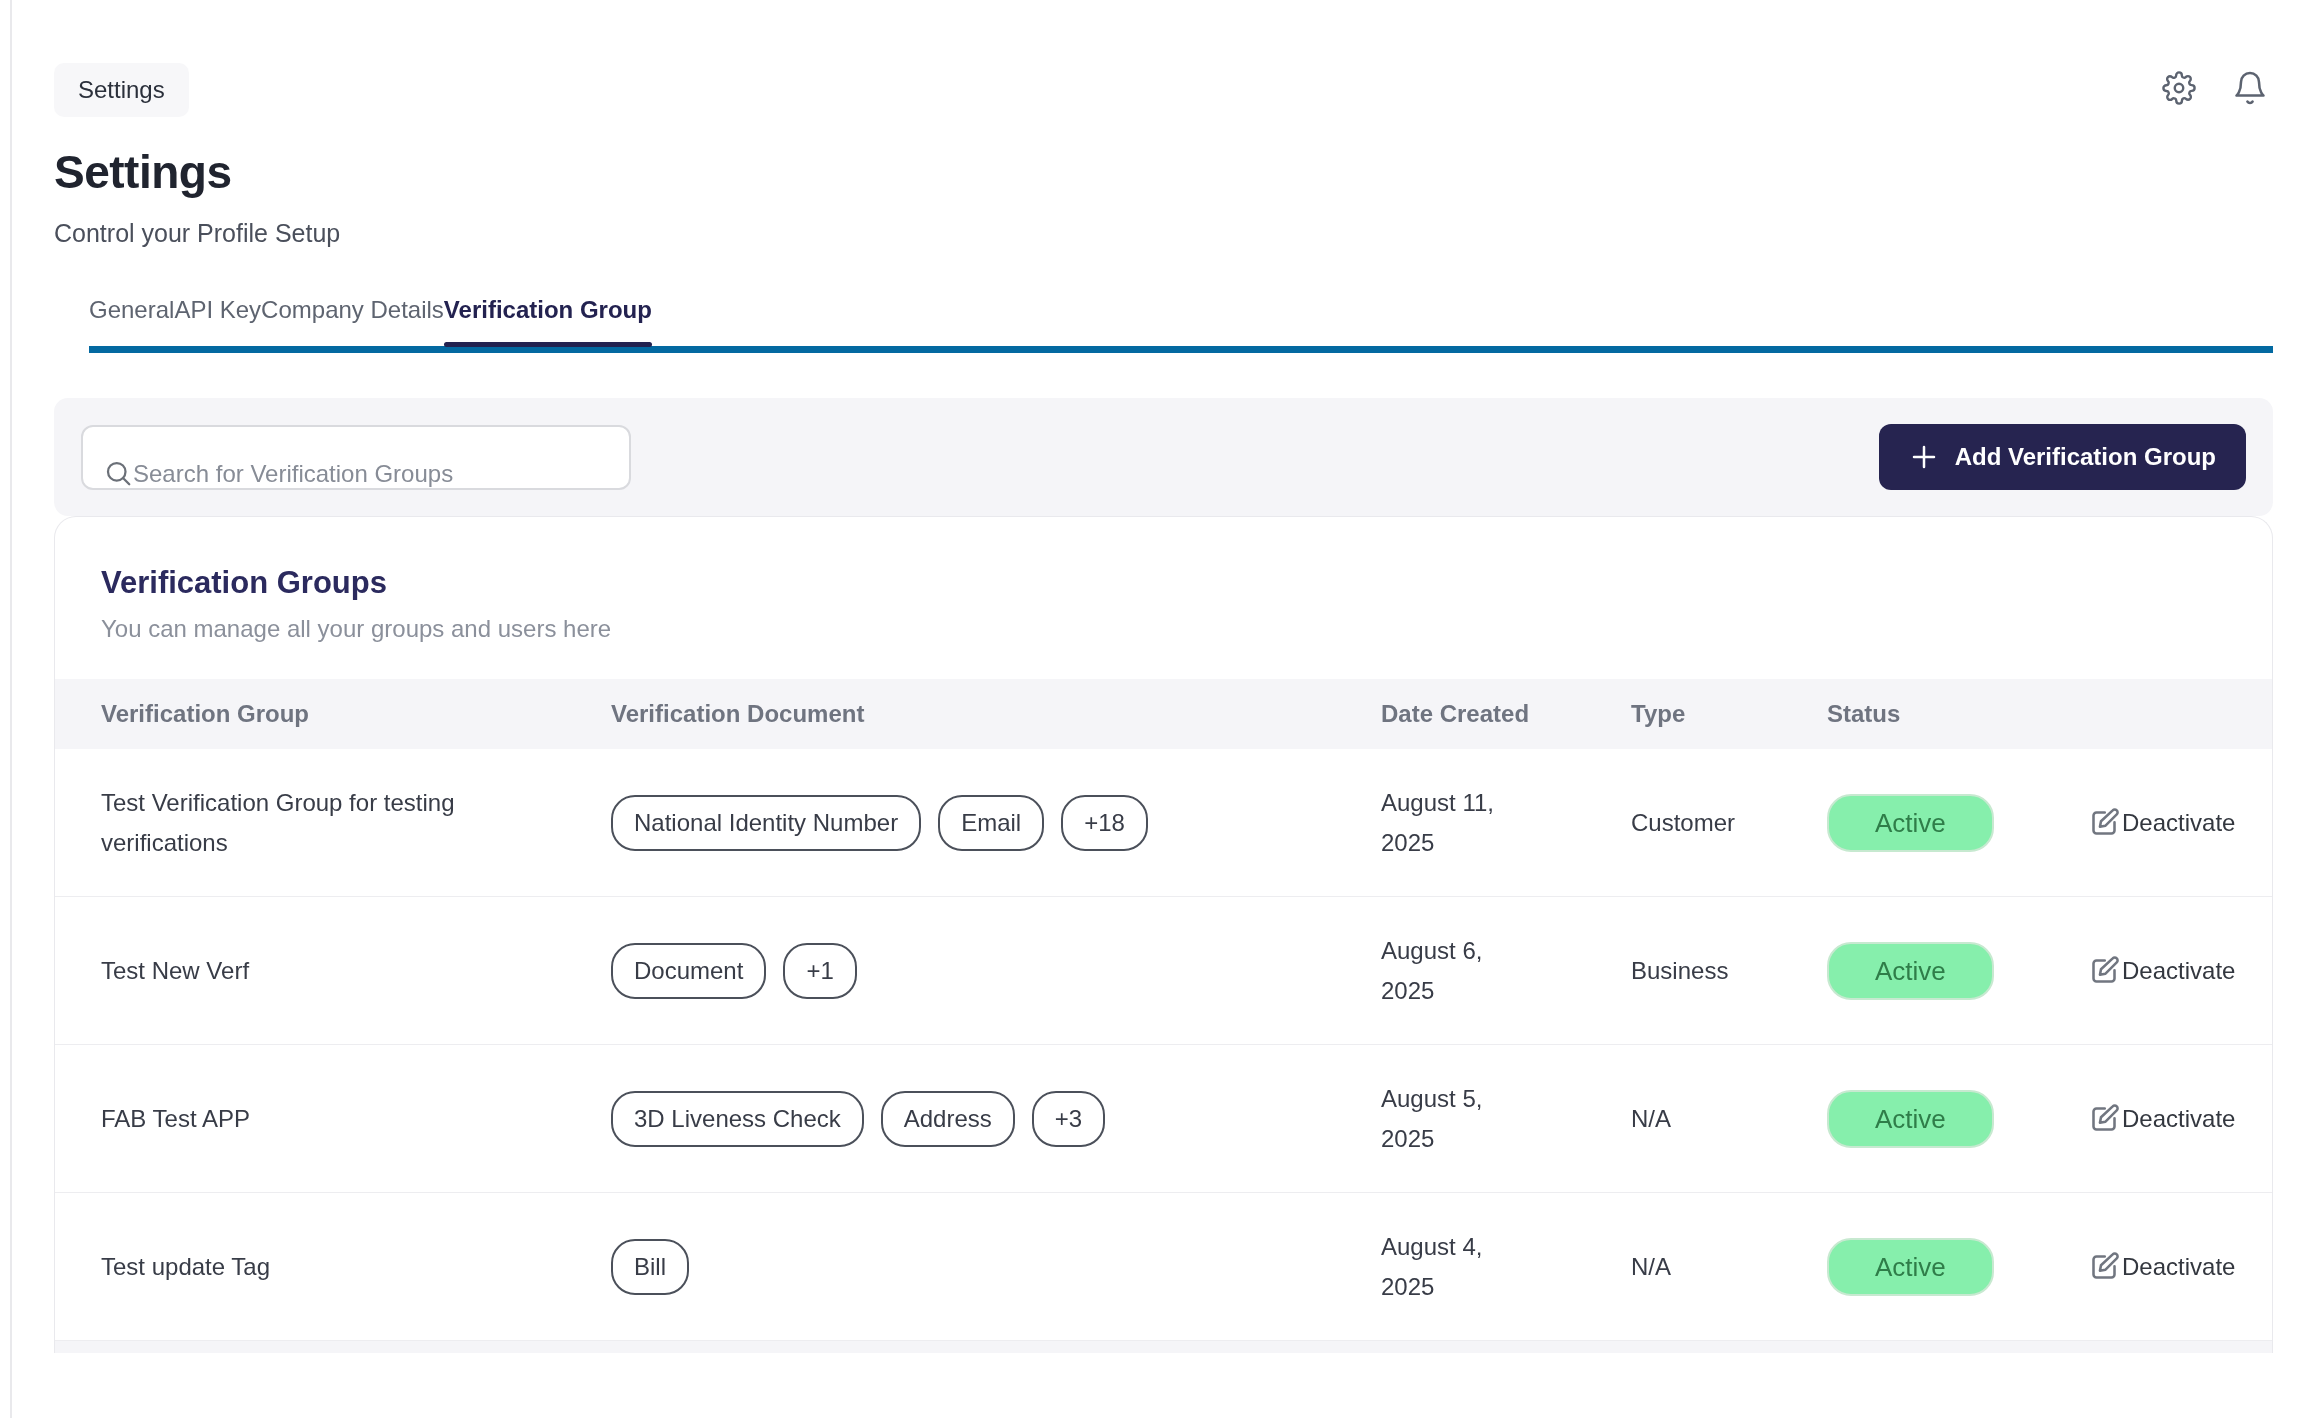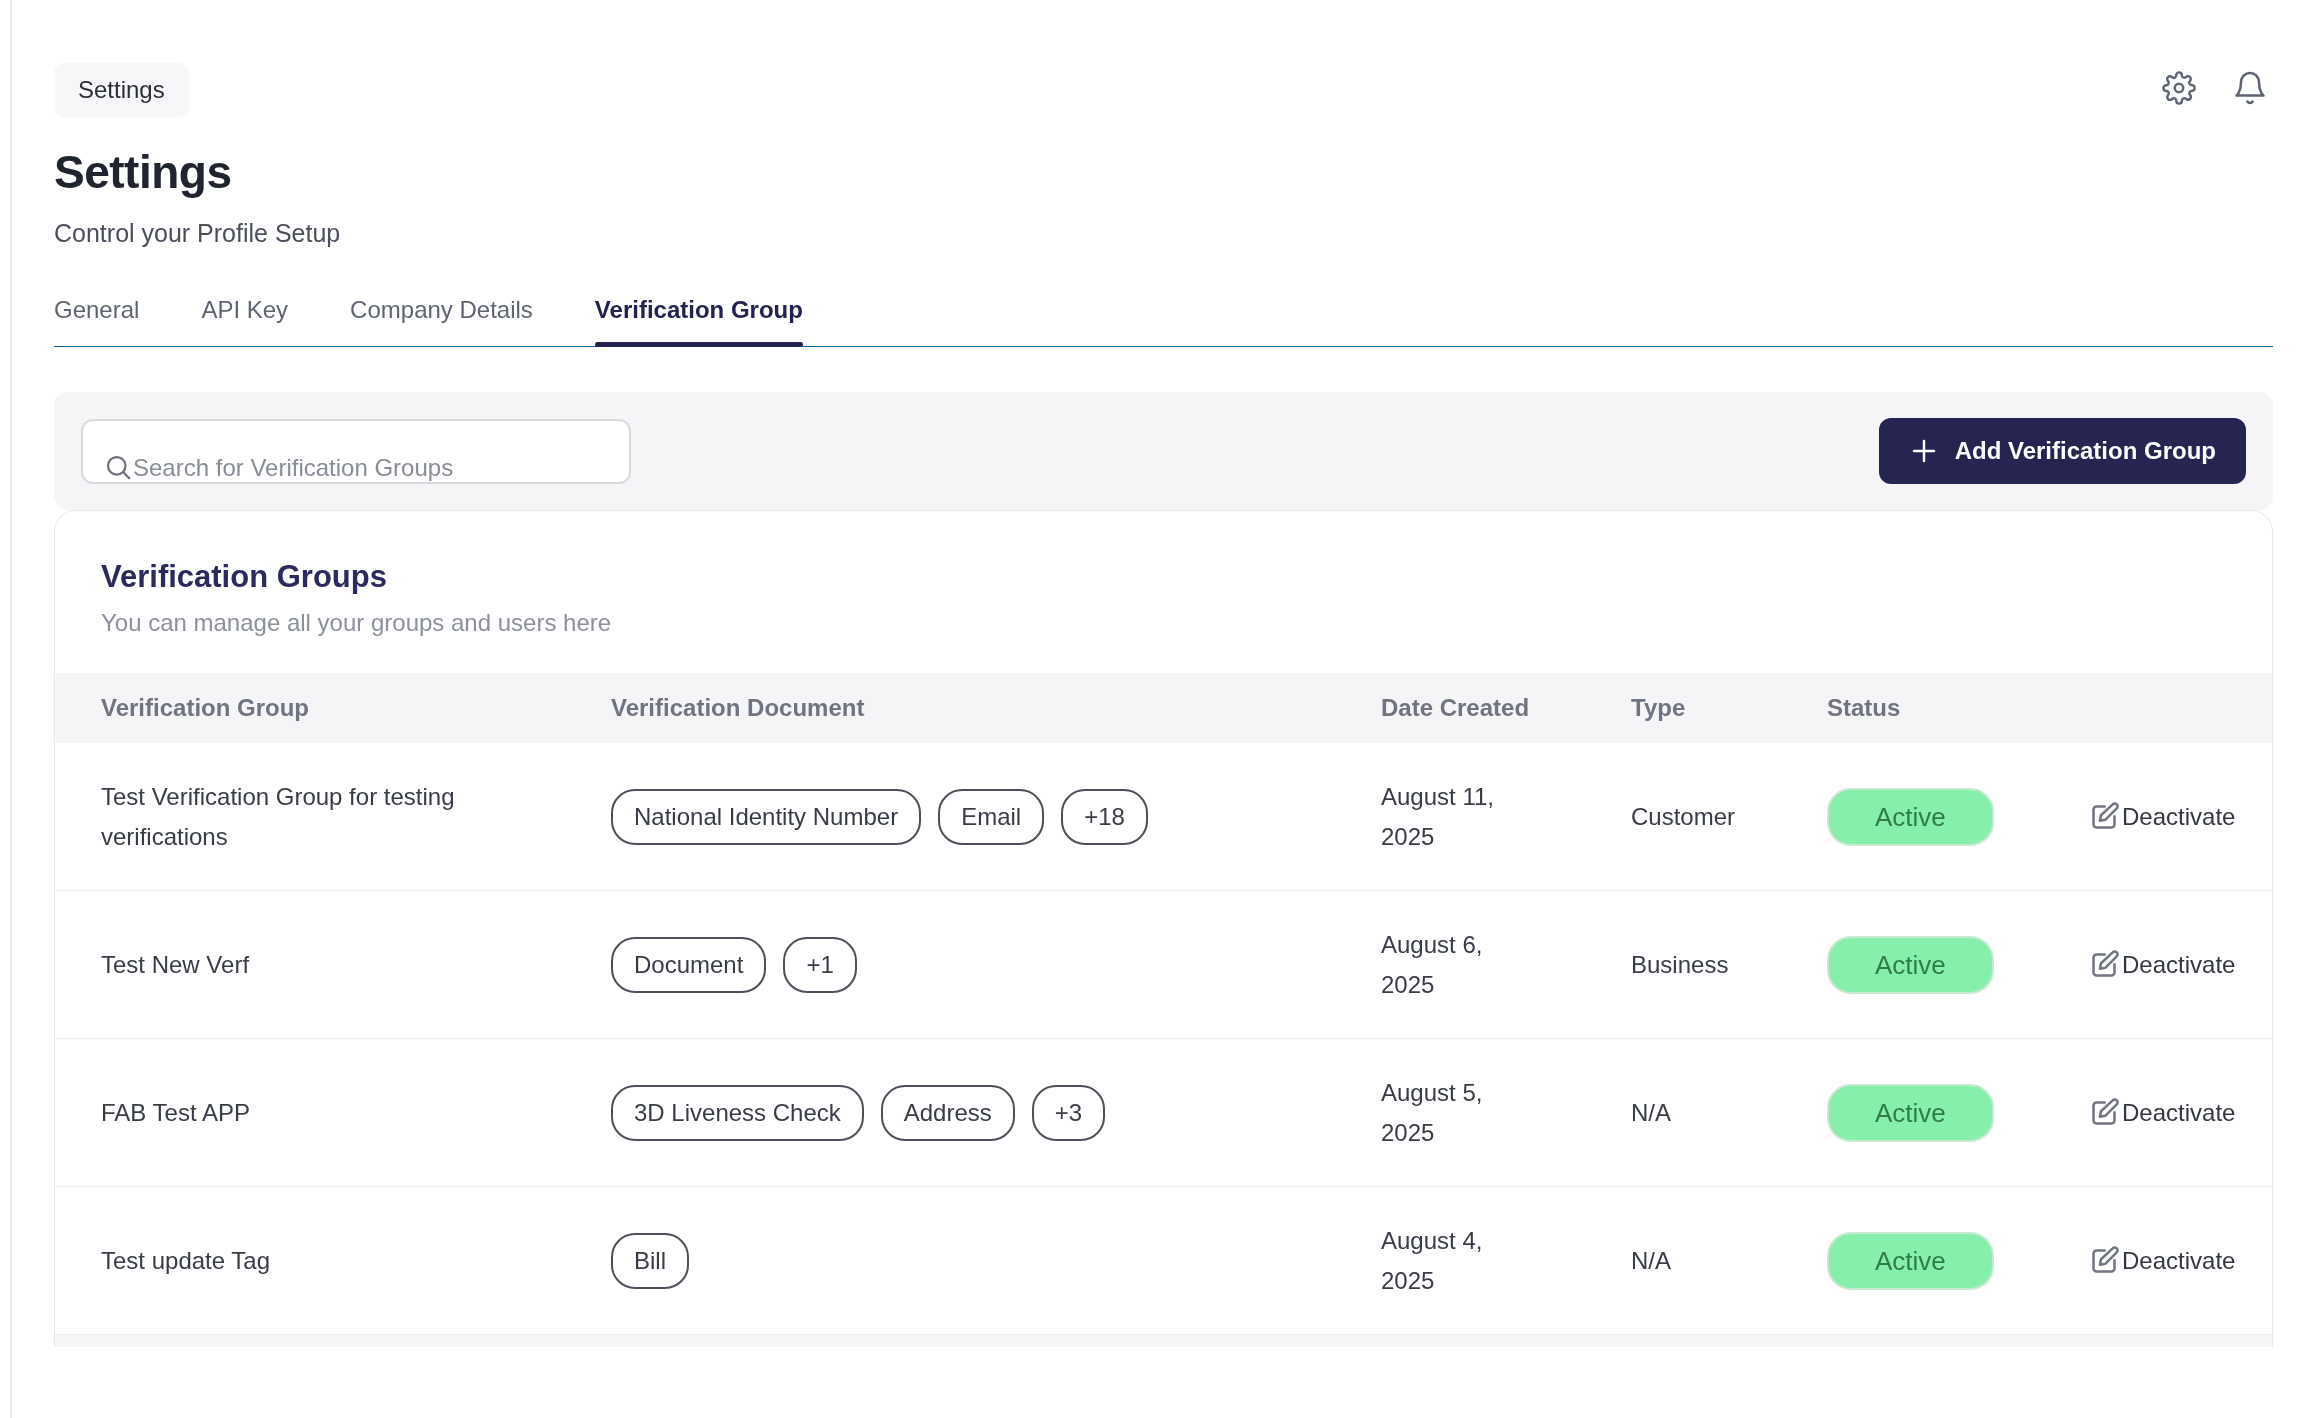--- a/index.html
+++ b/index.html
@@ -31,22 +31,23 @@
 
   
   .page-title {
     margin-top: 28px; font-size: 46px; font-weight: 800;
     color: #20242f; letter-spacing: -0.5px;
   }
   .page-subtitle { margin-top: 20px; font-size: 25px; color: #4a4f5b; }
 
   
   .tabs {
-    margin-top: 48px; display: flex; gap: 62px;
-    border-bottom: 1px solid #0369a1;
+    margin-top: 48px; display: flex; 
+    border-bottom: 7px solid #0369a1;
+    margin-left: 35px;
   }
   .tab {
     position: relative; padding-bottom: 22px; font-size: 24px;
     color: #5e6470; cursor: pointer; background: none; border: none;
     font-family: inherit;
   }
   .tab.active { color: #232250; font-weight: 700; }
   .tab.active::after {
     content: ""; position: absolute; left: 0; right: 0; bottom: -1px;
     height: 5px; background: #232250; border-radius: 3px;

